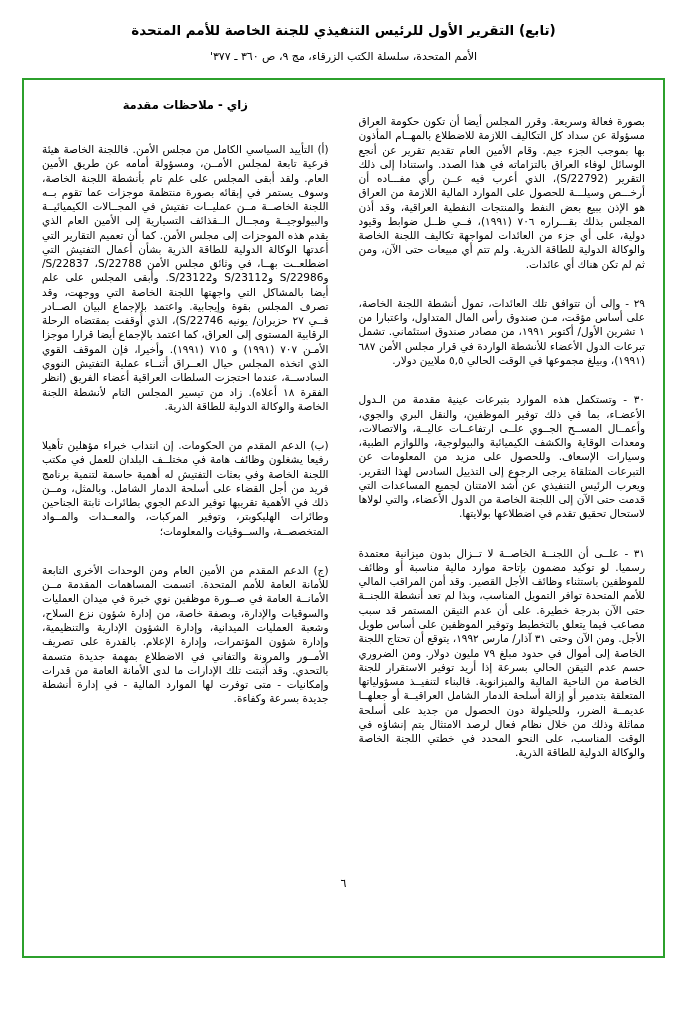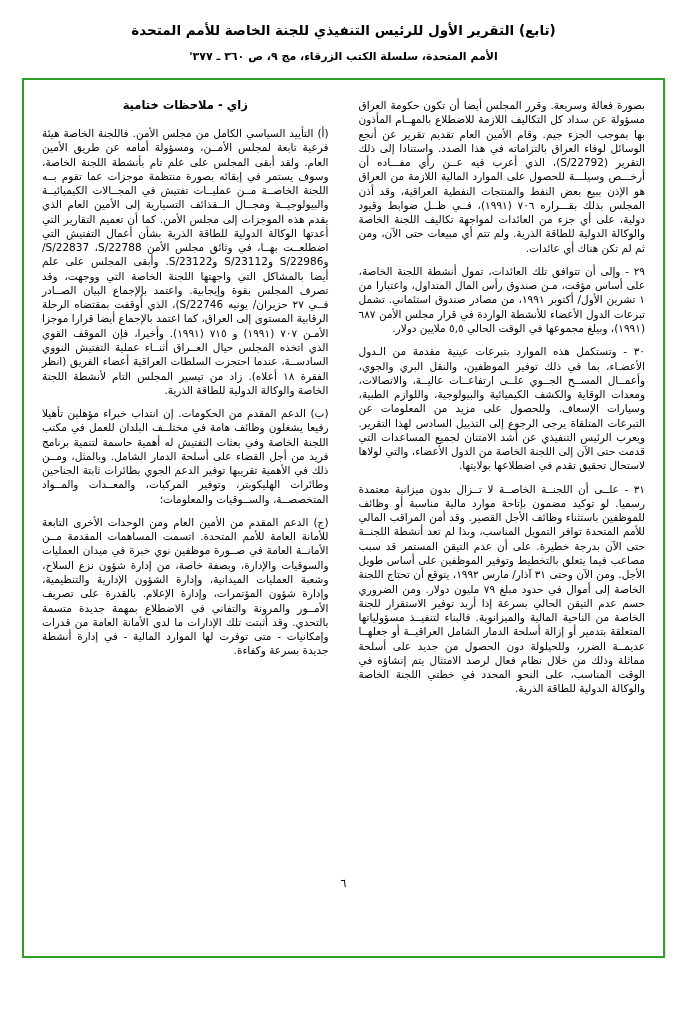--- a/index.html
+++ b/index.html
@@ -26,21 +26,21 @@
     text-align: center;
     font-size: 13.5px;
     font-weight: bold;
     line-height: 1.5;
     margin: 6px 0 0 0;
     letter-spacing: 0;
   }
   .doc-subtitle {
     text-align: center;
     font-size: 11px;
-    font-weight: bold;
+    font-weight: normal;
     margin: 9px 0 0 0;
     line-height: 1.5;
   }
   .frame {
     position: absolute;
     top: 78px;
     right: 22px;
     left: 22px;
     height: 880px;
     border: 2.5px solid #2ca02c;
@@ -67,21 +67,21 @@
 
   .sec-heading {
     font-size: 11.5px;
     font-weight: bold;
     text-align: center;
     margin: 0 0 9px 0;
   }
   p.para {
     font-size: 10.5px;
     line-height: 1.36;
-    margin: 0 0 4px 0;
+    margin: 16px 0 4px 0;
     text-align: justify;
     text-justify: inter-word;
   }
   .footer {
     position: absolute;
     bottom: 22px;
     left: 0;
     right: 0;
     text-align: center;
     font-size: 11px;
@@ -104,21 +104,21 @@
       <p class="para">بصورة فعالة وسريعة. وقرر المجلس أيضا أن تكون حكومة العراق مسؤولة عن سداد كل التكاليف اللازمة للاضطلاع بالمهــام المأذون بها بموجب الجزء جيم. وقام الأمين العام تقديم تقرير عن أنجع الوسائل لوفاء العراق بالتزاماته في هذا الصدد. واستنادا إلى ذلك التقرير (S/22792)، الذي أعرب فيه عــن رأي مفـــاده أن أرخـــص وسيلـــة للحصول على الموارد المالية اللازمة من العراق هو الإذن ببيع بعض النفط والمنتجات النفطية العراقية، وقد أذن المجلس بذلك بقـــراره ٧٠٦ (١٩٩١)، فــي ظــل ضوابط وقيود دولية، على أي جزء من العائدات لمواجهة تكاليف اللجنة الخاصة والوكالة الدولية للطاقة الذرية. ولم تتم أي مبيعات حتى الآن، ومن ثم لم تكن هناك أي عائدات.</p>
       <div class="spacer"></div>
       <p class="para">٢٩ -   وإلى أن تتوافق تلك العائدات، تمول أنشطة اللجنة الخاصة، على أساس مؤقت، مـن صندوق رأس المال المتداول، واعتبارا من ١ تشرين الأول/ أكتوبر ١٩٩١، من مصادر صندوق استئماني. تشمل تبرعات الدول الأعضاء للأنشطة الواردة في قرار مجلس الأمن ٦٨٧ (١٩٩١)، وبيلغ مجموعها في الوقت الحالي ٥,٥ ملايين دولار.</p>
       <div class="spacer"></div>
       <p class="para">٣٠ -   وتستكمل هذه الموارد بتبرعات عينية مقدمة من الـدول الأعضـاء، بما في ذلك توفير الموظفين، والنقل البري والجوي، وأعمــال المســح الجــوي علــى ارتفاعــات عاليــة، والاتصالات، ومعدات الوقاية والكشف الكيميائية والبيولوجية، واللوازم الطبية، وسيارات الإسعاف. وللحصول على مزيد من المعلومات عن التبرعات المتلقاة يرجى الرجوع إلى التذييل السادس لهذا التقرير. ويعرب الرئيس التنفيذي عن أشد الامتنان لجميع المساعدات التي قدمت حتى الآن إلى اللجنة الخاصة من الدول الأعضاء، والتي لولاها لاستحال تحقيق تقدم في اضطلاعها بولايتها.</p>
       <div class="spacer"></div>
       <p class="para">٣١ -   علــى أن اللجنــة الخاصــة لا تــزال بدون ميزانية معتمدة رسميا. لو توكيد مضمون بإتاحة موارد مالية مناسبة أو وظائف للموظفين باستثناء وظائف الأجل القصير. وقد أمن المراقب المالي للأمم المتحدة توافر التمويل المناسب، وبذا لم تعد أنشطة اللجنــة حتى الآن بدرجة خطيرة. على أن عدم التيقن المستمر قد سبب مصاعب فيما يتعلق بالتخطيط وتوفير الموظفين على أساس طويل الأجل. ومن الآن وحتى ٣١ آذار/ مارس ١٩٩٢، يتوقع أن تحتاج اللجنة الخاصة إلى أموال في حدود مبلغ ٧٩ مليون دولار. ومن الضروري حسم عدم التيقن الحالي بسرعة إذا أريد توفير الاستقرار للجنة الخاصة من الناحية المالية والميزانوية. فالبناء لتنفيــذ مسؤولياتها المتعلقة بتدمير أو إزالة أسلحة الدمار الشامل العراقيــة أو جعلهــا عديمــة الضرر، وللحيلولة دون الحصول من جديد على أسلحة مماثلة وذلك من خلال نظام فعال لرصد الامتثال يتم إنشاؤه في الوقت المناسب، على النحو المحدد في خطتي اللجنة الخاصة والوكالة الدولية للطاقة الذرية.</p>
     </div>
 
     <div class="col col-left">
-      <div class="sec-heading">زاي - ملاحظات ختامية</div>
+      <div class="sec-heading">زاي - ملاحظات مقدمة</div>
       <div class="spacer"></div>
       <p class="para">(أ)   التأييد السياسي الكامل من مجلس الأمن. فاللجنة الخاصة هيئة فرعية تابعة لمجلس الأمــن، ومسؤولة أمامه عن طريق الأمين العام. ولقد أبقى المجلس على علم تام بأنشطة اللجنة الخاصة، وسوف يستمر في إبقائه بصورة منتظمة موجزات عما تقوم بــه اللجنة الخاصــة مــن عمليــات تفتيش في المجــالات الكيميائيــة والبيولوجيــة ومجــال الــقذائف التسيارية إلى الأمين العام الذي يقدم هذه الموجزات إلى مجلس الأمن. كما أن تعميم التقارير التي أعدتها الوكالة الدولية للطاقة الذرية بشأن أعمال التفتيش التي اضطلعــت بهــا، في وثائق مجلس الأمن S/22837 ،S/22788/ وS/22986 وS/23112 وS/23122. وأبقى المجلس على علم أيضا بالمشاكل التي واجهتها اللجنة الخاصة التي ووجهت، وقد تصرف المجلس بقوة وإيجابية. واعتمد بالإجماع البيان الصــادر فــي ٢٧ حزيران/ يونيه S/22746)، الذي أُوقفت بمقتضاه الرحلة الرقابية المستوى إلى العراق، كما اعتمد بالإجماع أيضا قرارا موجزا الأمـن ٧٠٧ (١٩٩١) و ٧١٥ (١٩٩١). وأخيرا، فإن الموقف القوي الذي اتخذه المجلس حيال العــراق أثنــاء عملية التفتيش النووي السادســة، عندما احتجزت السلطات العراقية أعضاء الفريق (انظر الفقرة ١٨ أعلاه). زاد من تيسير المجلس التام لأنشطة اللجنة الخاصة والوكالة الدولية للطاقة الذرية.</p>
       <div class="spacer"></div>
       <p class="para">(ب)   الدعم المقدم من الحكومات. إن انتداب خبراء مؤهلين تأهيلا رفيعا يشغلون وظائف هامة في مختلــف البلدان للعمل في مكتب اللجنة الخاصة وفي بعثات التفتيش له أهمية حاسمة لتنمية برنامج فريد من أجل القضاء على أسلحة الدمار الشامل. وبالمثل، ومــن ذلك في الأهمية تقريبها توفير الدعم الجوي بطائرات ثابتة الجناحين وطائرات الهليكوبتر، وتوفير المركبات، والمعــدات والمــواد المتخصصــة، والســوقيات والمعلومات؛</p>
       <div class="spacer"></div>
       <p class="para">(ج)   الدعم المقدم من الأمين العام ومن الوحدات الأخرى التابعة للأمانة العامة للأمم المتحدة. اتسمت المساهمات المقدمة مــن الأمانــة العامة في صــورة موظفين نوي خبرة في ميدان العمليات والسوقيات والإدارة، وبصفة خاصة، من إدارة شؤون نزع السلاح، وشعبة العمليات الميدانية، وإدارة الشؤون الإدارية والتنظيمية، وإدارة شؤون المؤتمرات، وإدارة الإعلام. بالقدرة على تصريف الأمــور والمرونة والتفاني في الاضطلاع بمهمة جديدة متسمة بالتحدي. وقد أثبتت تلك الإدارات ما لدى الأمانة العامة من قدرات وإمكانيات - متى توفرت لها الموارد المالية - في إدارة أنشطة جديدة بسرعة وكفاءة.</p>
       <div class="spacer"></div>
     </div>
 
   </div>

